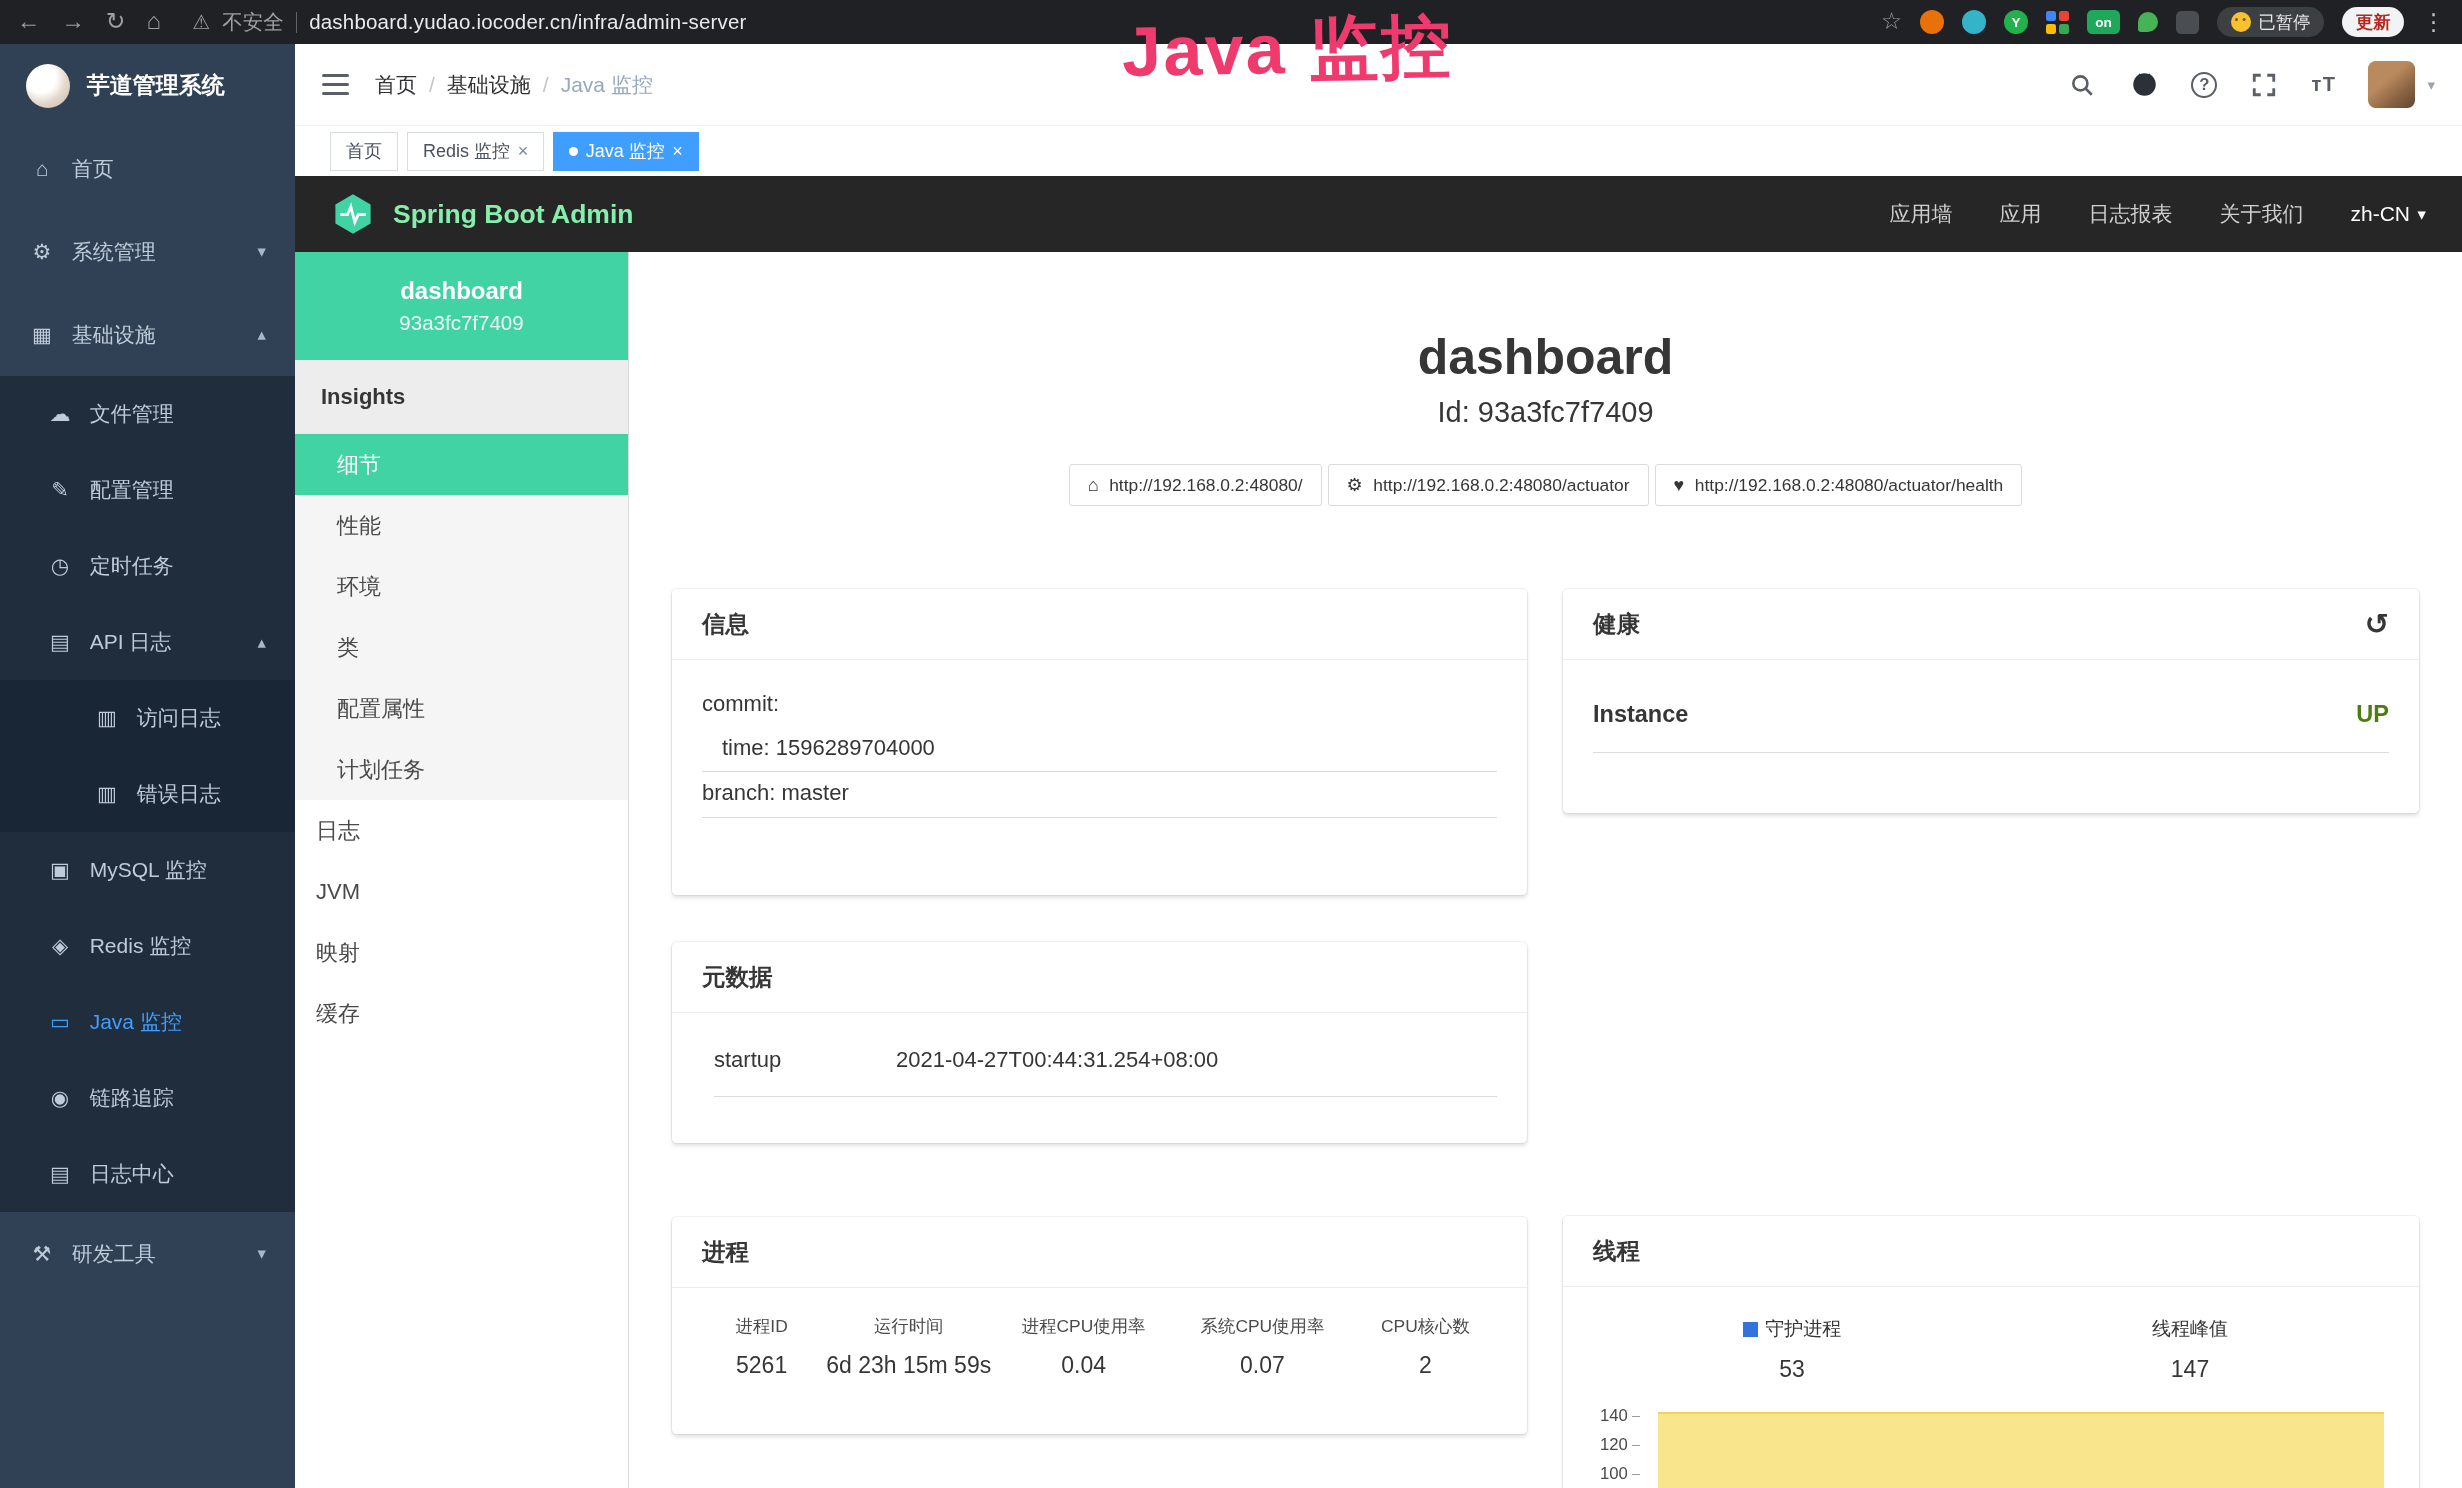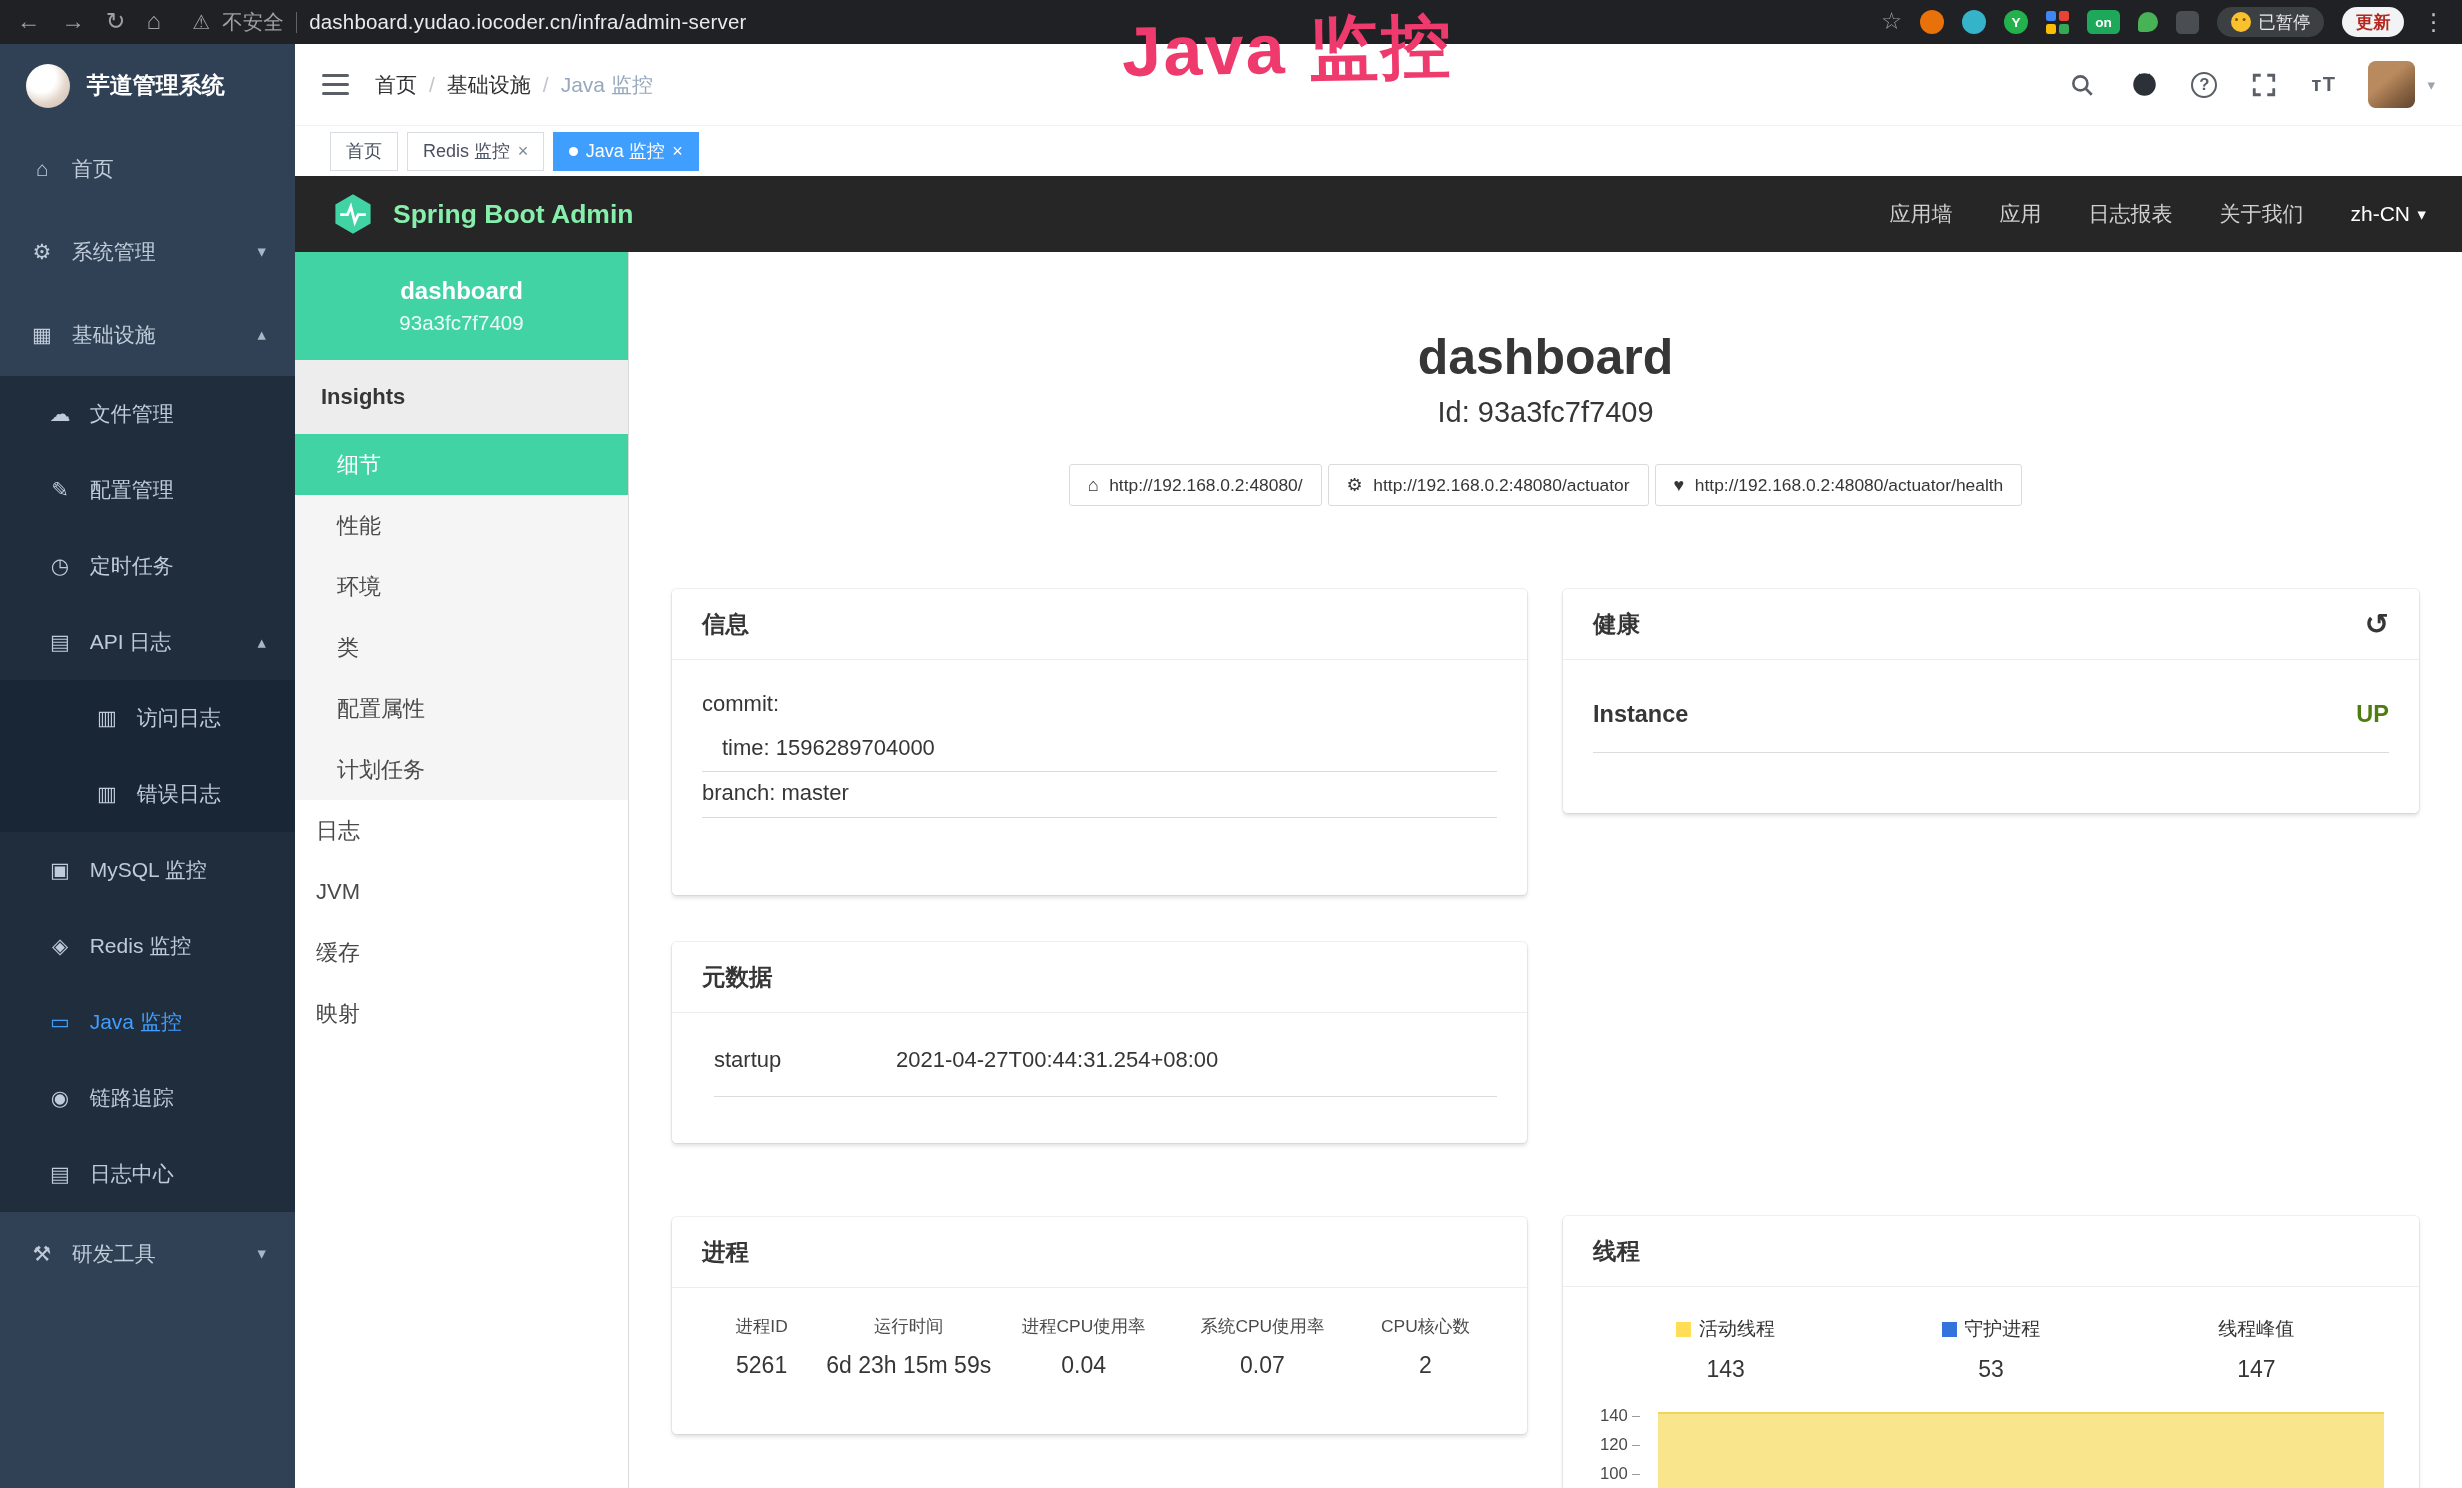--- a/index.html
+++ b/index.html
@@ -356,22 +356,22 @@
           </div>
           <div class="side-sec">Insights</div>
           <div class="side-item side-active">细节</div>
           <div class="side-item">性能</div>
           <div class="side-item">环境</div>
           <div class="side-item">类</div>
           <div class="side-item">配置属性</div>
           <div class="side-item">计划任务</div>
           <div class="side-item top">日志</div>
           <div class="side-item top">JVM</div>
+          <div class="side-item top">映射</div>
           <div class="side-item top">缓存</div>
-          <div class="side-item top">映射</div>
         </aside>
 
         <main class="content">
           <div class="page-title">dashboard</div>
           <div class="page-id">Id: 93a3fc7f7409</div>
 
           <div class="links">
             <span class="lbtn">
               <span class="lic">⌂</span>
               <span>http://192.168.0.2:48080/</span>
@@ -452,27 +452,20 @@
                 </div>
               </div>
             </div>
 
             <div class="card" style="height:319px;">
               <div class="card-head">线程</div>
               <div class="card-body">
                 <div class="legend">
                   <div class="lcol">
                     <div class="leg-label">
-                      <span class="sq sq-yellow"></span>
-                      <span>活动线程</span>
-                    </div>
-                    <div class="leg-val">143</div>
-                  </div>
-                  <div class="lcol">
-                    <div class="leg-label">
                       <span class="sq sq-blue"></span>
                       <span>守护进程</span>
                     </div>
                     <div class="leg-val">53</div>
                   </div>
                   <div class="lcol">
                     <div class="leg-label">
                       <span>线程峰值</span>
                     </div>
                     <div class="leg-val">147</div>

